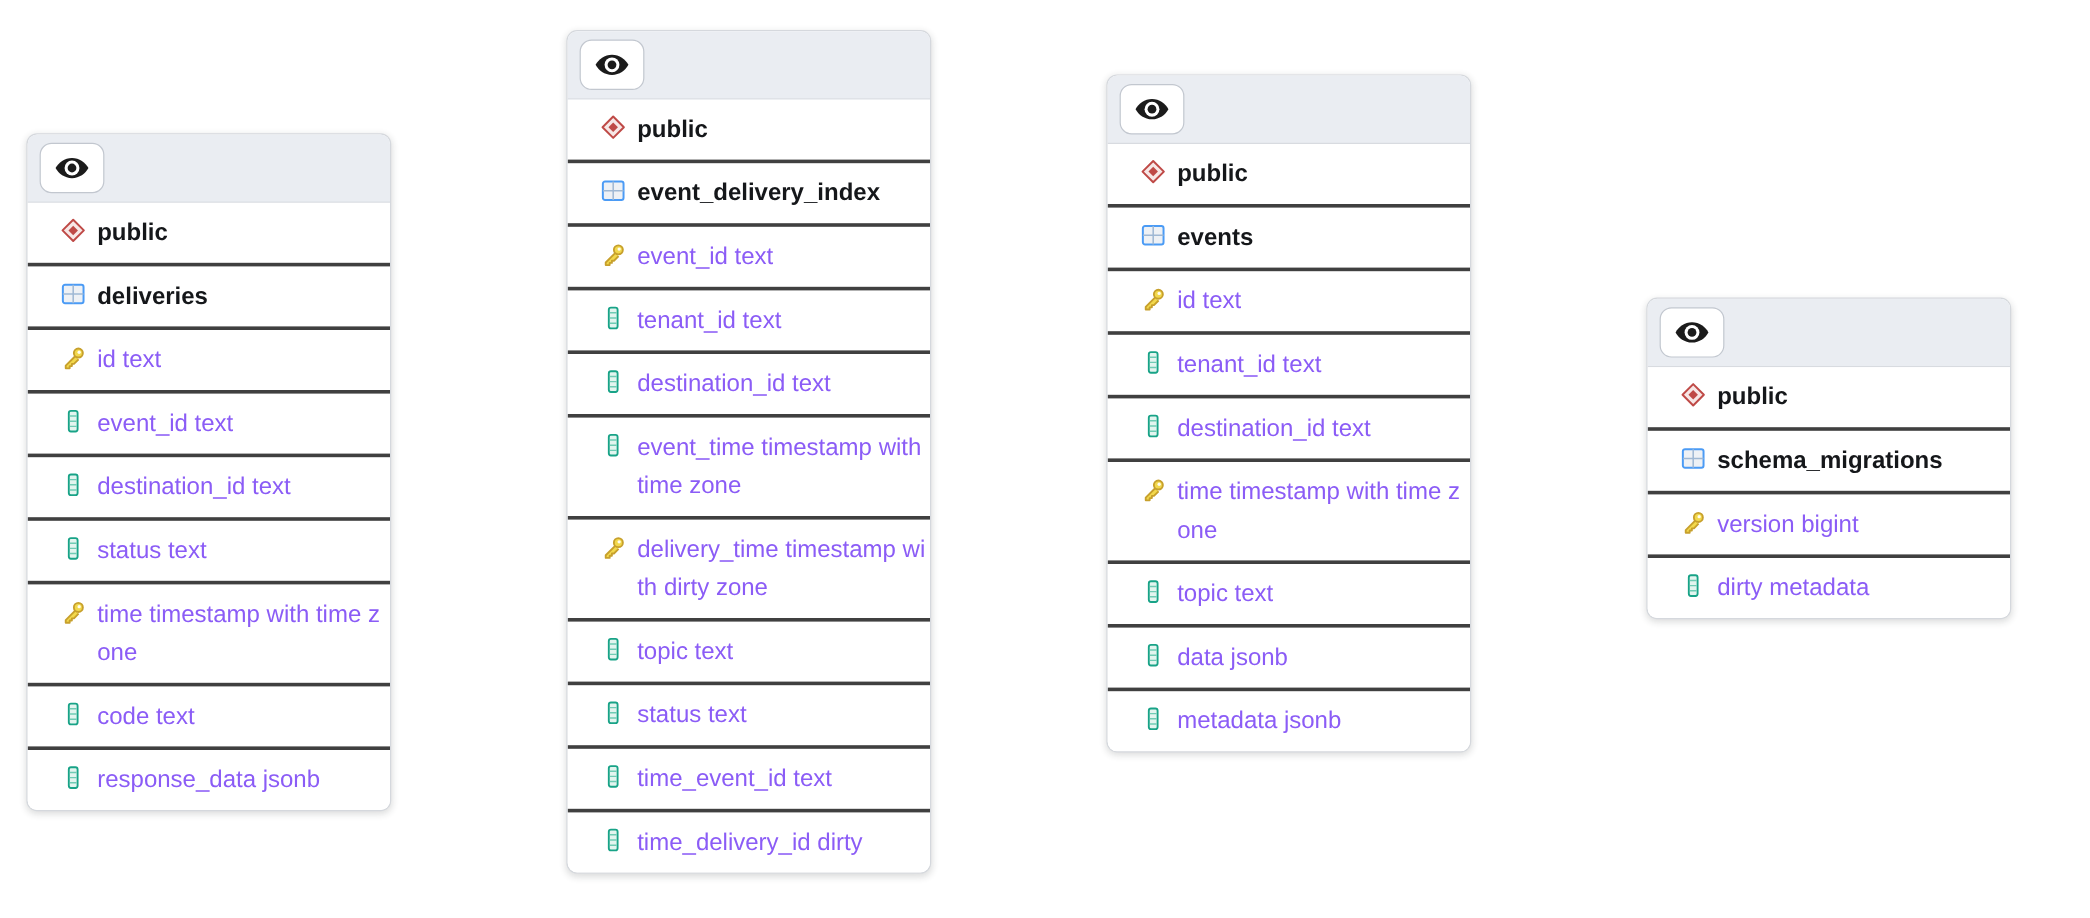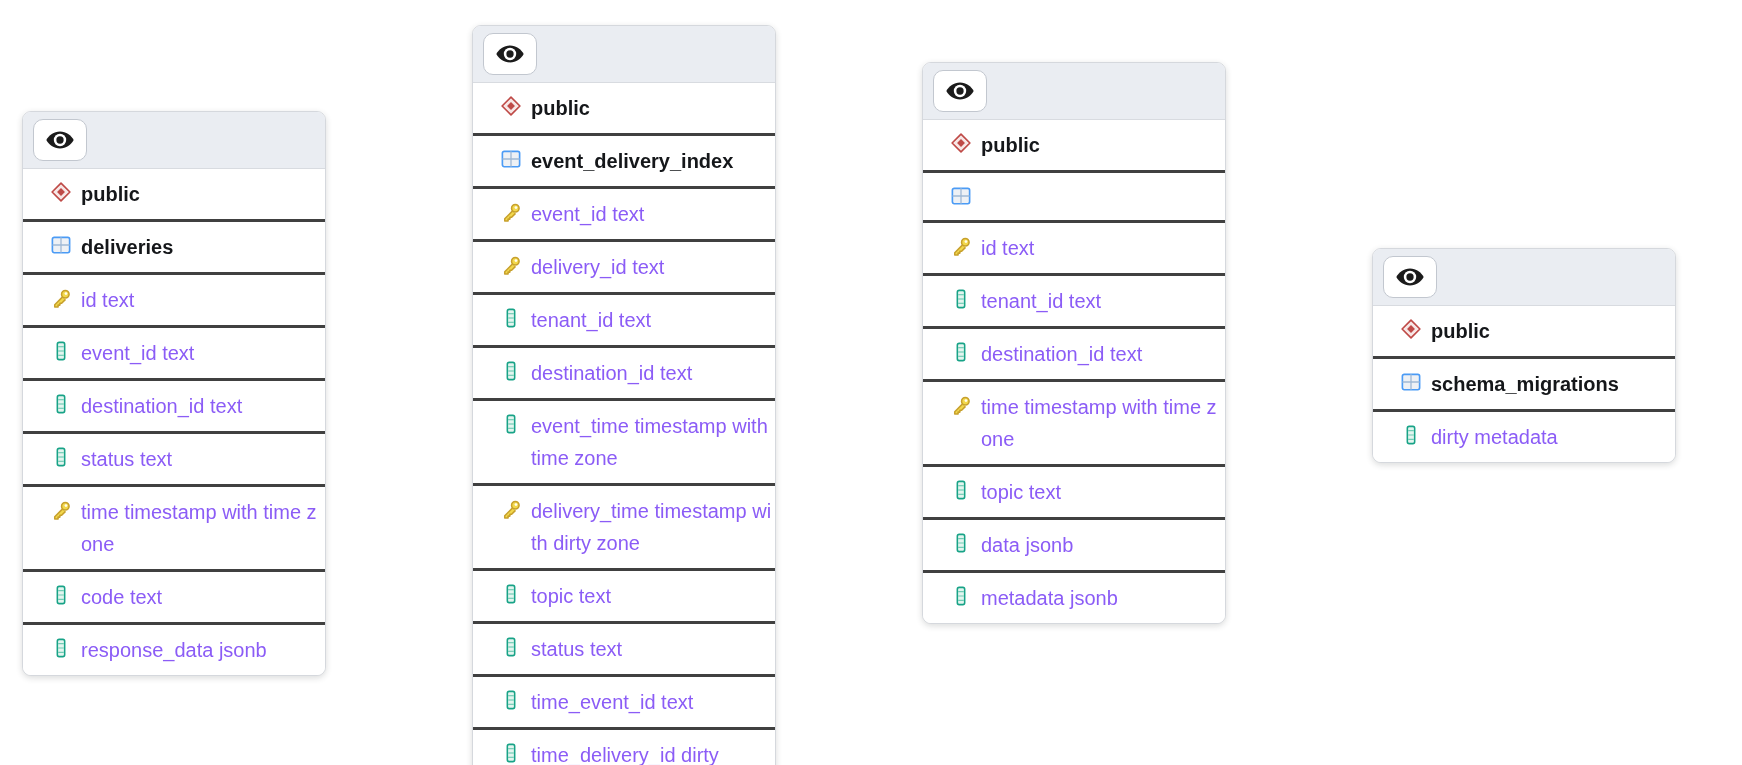--- a/index.html
+++ b/index.html
@@ -203,30 +203,20 @@
     <span class="row-icon">
   <svg width="23" height="23" viewBox="0 0 24 24">
     <path d="M14 10 L5.2 18.8 L5.2 21.2 L8.8 21.2 L8.8 19.2 L10.8 19.2 L10.8 17.2 L12.7 17.2 L16.9 13" fill="#f2d84c" stroke="#c7a02c" stroke-width="1.7" stroke-linejoin="round"></path>
     <circle cx="16.7" cy="7.3" r="4.1" fill="#f2d84c" stroke="#c7a02c" stroke-width="1.7"></circle>
     <circle cx="17.4" cy="6.6" r="1.5" fill="#fffdf0"></circle>
   </svg>
 </span>
     <span class="row-label">event_id text</span>
   </div>
 
-  <div class="row">
-    <span class="row-icon">
-  <svg width="23" height="23" viewBox="0 0 24 24">
-    <path d="M14 10 L5.2 18.8 L5.2 21.2 L8.8 21.2 L8.8 19.2 L10.8 19.2 L10.8 17.2 L12.7 17.2 L16.9 13" fill="#f2d84c" stroke="#c7a02c" stroke-width="1.7" stroke-linejoin="round"></path>
-    <circle cx="16.7" cy="7.3" r="4.1" fill="#f2d84c" stroke="#c7a02c" stroke-width="1.7"></circle>
-    <circle cx="17.4" cy="6.6" r="1.5" fill="#fffdf0"></circle>
-  </svg>
-</span>
-    <span class="row-label">delivery_id text</span>
-  </div>
 
   <div class="row">
     <span class="row-icon">
   <svg width="22" height="22" viewBox="0 0 24 24">
     <rect x="8" y="2.6" width="8" height="18.8" rx="2" fill="#e3f5ef" stroke="#18a387" stroke-width="1.7"></rect>
     <line x1="8.9" y1="7.3" x2="15.1" y2="7.3" stroke="#6fcbb4" stroke-width="1.3"></line>
     <line x1="8.9" y1="12" x2="15.1" y2="12" stroke="#6fcbb4" stroke-width="1.3"></line>
     <line x1="8.9" y1="16.7" x2="15.1" y2="16.7" stroke="#6fcbb4" stroke-width="1.3"></line>
   </svg>
 </span>
@@ -342,20 +332,21 @@
   </div>
 
   <div class="row bold">
     <span class="row-icon">
   <svg width="22" height="22" viewBox="0 0 24 24">
     <rect x="2.6" y="3.6" width="18.8" height="16.8" rx="2" fill="#eef1f5" stroke="#4b9bf5" stroke-width="1.8"></rect>
     <line x1="2.6" y1="12" x2="21.4" y2="12" stroke="#9fb8d4" stroke-width="1.4"></line>
     <line x1="12" y1="3.6" x2="12" y2="20.4" stroke="#9fb8d4" stroke-width="1.4"></line>
   </svg>
 </span>
+    <span class="row-label">events</span>
   </div>
 
   <div class="row">
     <span class="row-icon">
   <svg width="23" height="23" viewBox="0 0 24 24">
     <path d="M14 10 L5.2 18.8 L5.2 21.2 L8.8 21.2 L8.8 19.2 L10.8 19.2 L10.8 17.2 L12.7 17.2 L16.9 13" fill="#f2d84c" stroke="#c7a02c" stroke-width="1.7" stroke-linejoin="round"></path>
     <circle cx="16.7" cy="7.3" r="4.1" fill="#f2d84c" stroke="#c7a02c" stroke-width="1.7"></circle>
     <circle cx="17.4" cy="6.6" r="1.5" fill="#fffdf0"></circle>
   </svg>
 </span>
@@ -464,20 +455,30 @@
     <span class="row-icon">
   <svg width="22" height="22" viewBox="0 0 24 24">
     <rect x="2.6" y="3.6" width="18.8" height="16.8" rx="2" fill="#eef1f5" stroke="#4b9bf5" stroke-width="1.8"></rect>
     <line x1="2.6" y1="12" x2="21.4" y2="12" stroke="#9fb8d4" stroke-width="1.4"></line>
     <line x1="12" y1="3.6" x2="12" y2="20.4" stroke="#9fb8d4" stroke-width="1.4"></line>
   </svg>
 </span>
     <span class="row-label">schema_migrations</span>
   </div>
 
+  <div class="row">
+    <span class="row-icon">
+  <svg width="23" height="23" viewBox="0 0 24 24">
+    <path d="M14 10 L5.2 18.8 L5.2 21.2 L8.8 21.2 L8.8 19.2 L10.8 19.2 L10.8 17.2 L12.7 17.2 L16.9 13" fill="#f2d84c" stroke="#c7a02c" stroke-width="1.7" stroke-linejoin="round"></path>
+    <circle cx="16.7" cy="7.3" r="4.1" fill="#f2d84c" stroke="#c7a02c" stroke-width="1.7"></circle>
+    <circle cx="17.4" cy="6.6" r="1.5" fill="#fffdf0"></circle>
+  </svg>
+</span>
+    <span class="row-label">version bigint</span>
+  </div>
 
   <div class="row">
     <span class="row-icon">
   <svg width="22" height="22" viewBox="0 0 24 24">
     <rect x="8" y="2.6" width="8" height="18.8" rx="2" fill="#e3f5ef" stroke="#18a387" stroke-width="1.7"></rect>
     <line x1="8.9" y1="7.3" x2="15.1" y2="7.3" stroke="#6fcbb4" stroke-width="1.3"></line>
     <line x1="8.9" y1="12" x2="15.1" y2="12" stroke="#6fcbb4" stroke-width="1.3"></line>
     <line x1="8.9" y1="16.7" x2="15.1" y2="16.7" stroke="#6fcbb4" stroke-width="1.3"></line>
   </svg>
 </span>

